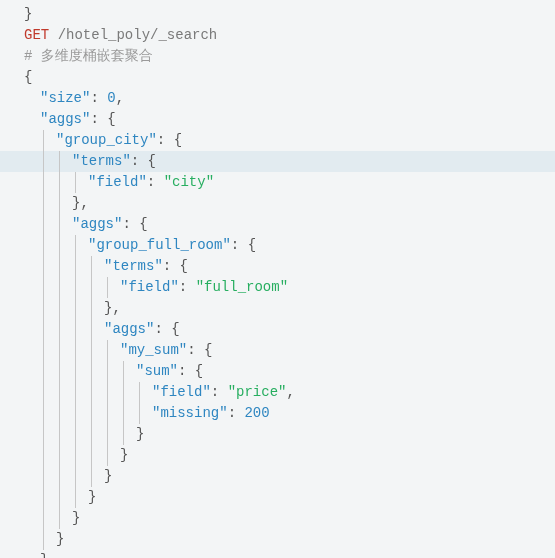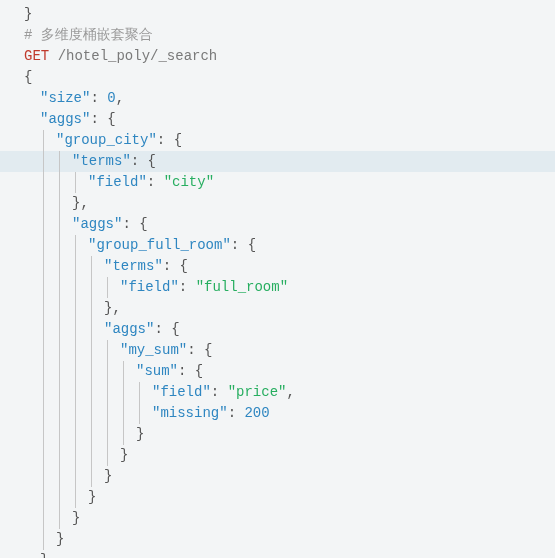--- a/index.html
+++ b/index.html
@@ -46,22 +46,22 @@
   .key { color: #2e86c1; }
   .string { color: #27ae60; }
   .number { color: #2e86c1; }
   .punc { color: #555; }
 </style>
 </head>
 <body>
 
 <div class="editor" id="editor">
     <div class="line"><span class="gutter"></span><span class="content"><span class="punc">}</span></span></div>
+    <div class="line"><span class="gutter"></span><span class="content"><span class="method">GET</span><span class="punc"> </span><span class="path">/hotel_poly/_search</span></span></div>
     <div class="line"><span class="gutter"></span><span class="content"><span class="comment"># 多维度桶嵌套聚合</span></span></div>
-    <div class="line"><span class="gutter"></span><span class="content"><span class="method">GET</span><span class="punc"> </span><span class="path">/hotel_poly/_search</span></span></div>
     <div class="line"><span class="gutter"></span><span class="content"><span class="punc">{</span></span></div>
     <div class="line"><span class="gutter"></span><span class="indent-seg"></span><span class="content"><span class="key">"size"</span><span class="punc">: </span><span class="number">0</span><span class="punc">,</span></span></div>
     <div class="line"><span class="gutter"></span><span class="indent-seg"></span><span class="content"><span class="key">"aggs"</span><span class="punc">: {</span></span></div>
     <div class="line"><span class="gutter"></span><span class="indent-seg"></span><span class="indent-seg guide"></span><span class="content"><span class="key">"group_city"</span><span class="punc">: {</span></span></div>
     <div class="line highlight"><span class="gutter"></span><span class="indent-seg"></span><span class="indent-seg guide"></span><span class="indent-seg guide"></span><span class="content"><span class="key">"terms"</span><span class="punc">: {</span></span></div>
     <div class="line"><span class="gutter"></span><span class="indent-seg"></span><span class="indent-seg guide"></span><span class="indent-seg guide"></span><span class="indent-seg guide"></span><span class="content"><span class="key">"field"</span><span class="punc">: </span><span class="string">"city"</span></span></div>
     <div class="line"><span class="gutter"></span><span class="indent-seg"></span><span class="indent-seg guide"></span><span class="indent-seg guide"></span><span class="content"><span class="punc">},</span></span></div>
     <div class="line"><span class="gutter"></span><span class="indent-seg"></span><span class="indent-seg guide"></span><span class="indent-seg guide"></span><span class="content"><span class="key">"aggs"</span><span class="punc">: {</span></span></div>
     <div class="line"><span class="gutter"></span><span class="indent-seg"></span><span class="indent-seg guide"></span><span class="indent-seg guide"></span><span class="indent-seg guide"></span><span class="content"><span class="key">"group_full_room"</span><span class="punc">: {</span></span></div>
     <div class="line"><span class="gutter"></span><span class="indent-seg"></span><span class="indent-seg guide"></span><span class="indent-seg guide"></span><span class="indent-seg guide"></span><span class="indent-seg guide"></span><span class="content"><span class="key">"terms"</span><span class="punc">: {</span></span></div>

